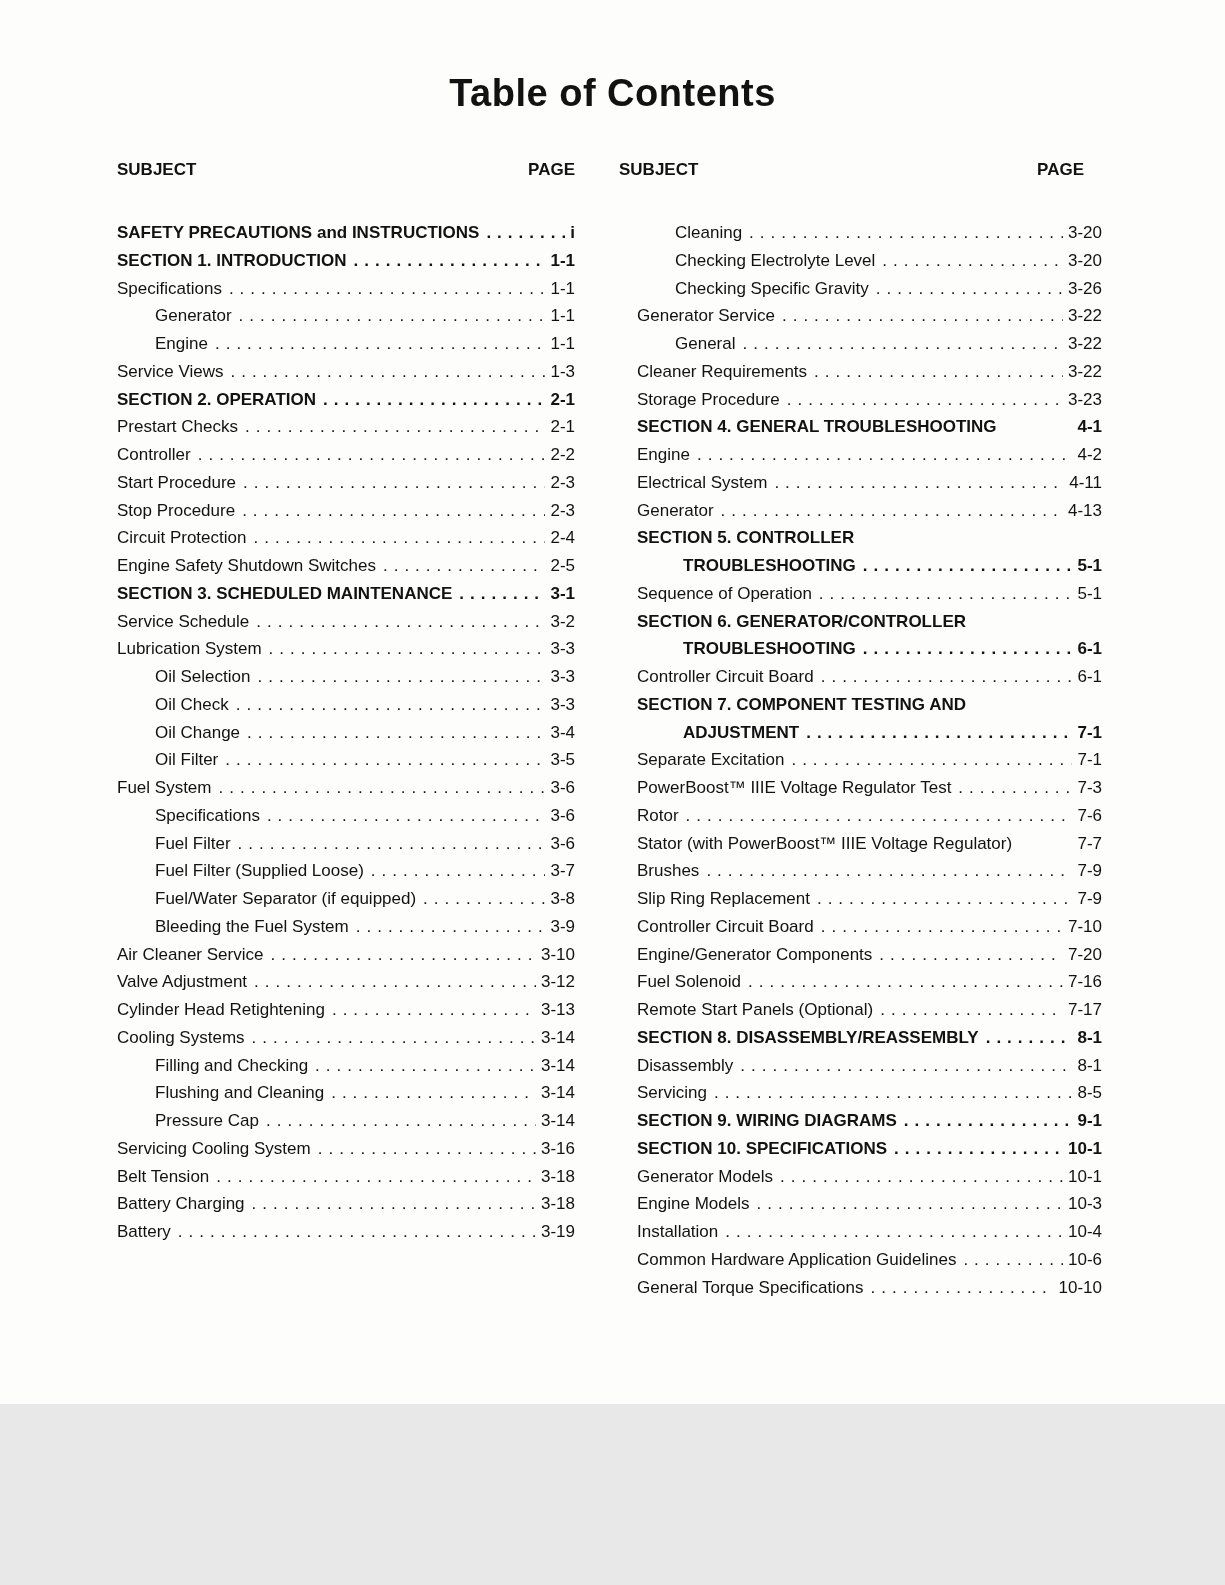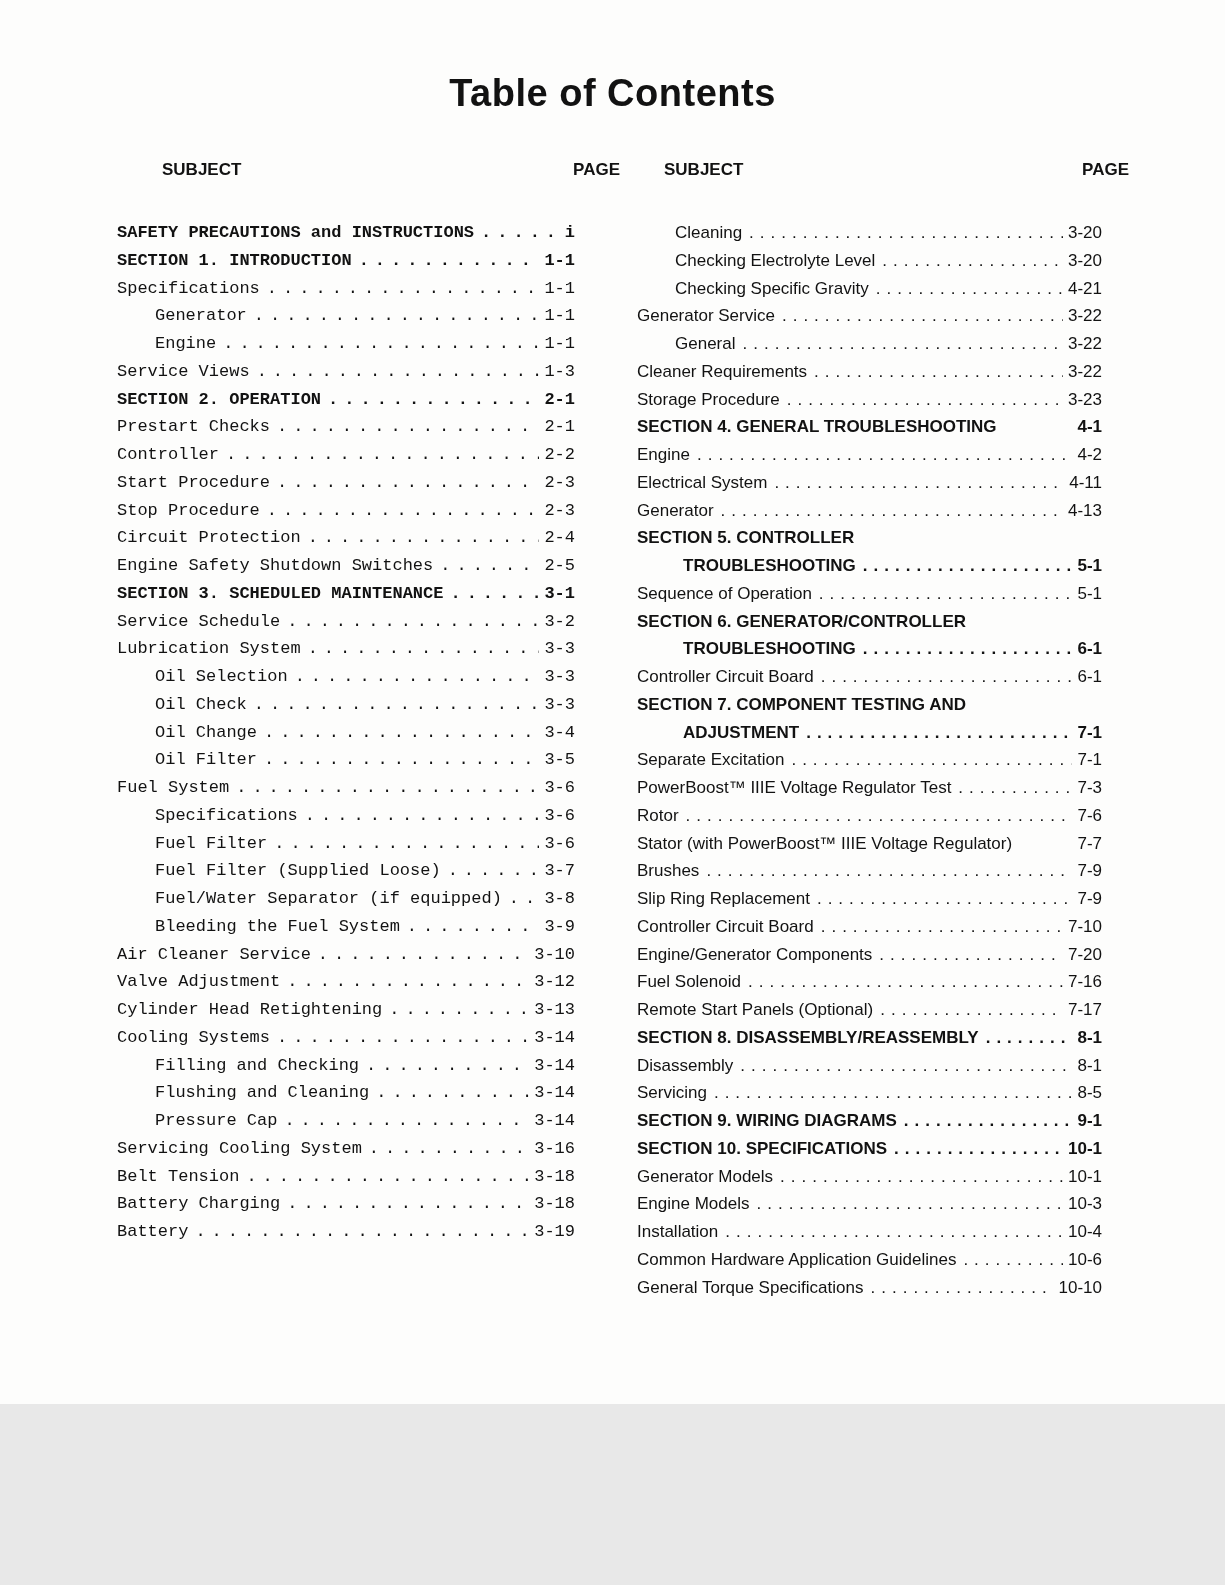--- a/index.html
+++ b/index.html
@@ -29,34 +29,33 @@
   }
   .cols-header {
     position: absolute;
     top: 160px;
     left: 117px;
     width: 985px;
     display: flex;
     gap: 44px;
     font-size: 17px;
     font-weight: bold;
-    margin-left: 45px;
   }
   .cols-header .col-1 { width: 458px; display: flex; justify-content: space-between; }
   .cols-header .col-2 { width: 465px; display: flex; justify-content: space-between; }
   .toc-body {
     position: absolute;
     top: 219px;
     left: 117px;
     width: 985px;
     display: flex;
     gap: 62px;
     font-size: 17px;
   }
-  .toc-col-1 { width: 458px; font-family: Liberation Mono, monospace; }
+  .toc-col-1 { width: 458px; }
   .toc-col-2 { width: 465px; }
   .row {
     display: flex;
     align-items: baseline;
     line-height: 27.75px;
     height: 27.75px;
     white-space: nowrap;
   }
   .row.bold { font-weight: bold; }
   .row.ind1 .label { padding-left: 38px; }
@@ -320,21 +319,21 @@
           <span class="page-num">3-20</span>
         </div>
         <div class="row ind1">
           <span class="label">Checking Electrolyte Level</span>
           <span class="dots"></span>
           <span class="page-num">3-20</span>
         </div>
         <div class="row ind1">
           <span class="label">Checking Specific Gravity</span>
           <span class="dots"></span>
-          <span class="page-num">4-21</span>
+          <span class="page-num">3-26</span>
         </div>
         <div class="row">
           <span class="label">Generator Service</span>
           <span class="dots"></span>
           <span class="page-num">3-22</span>
         </div>
         <div class="row ind1">
           <span class="label">General</span>
           <span class="dots"></span>
           <span class="page-num">3-22</span>

